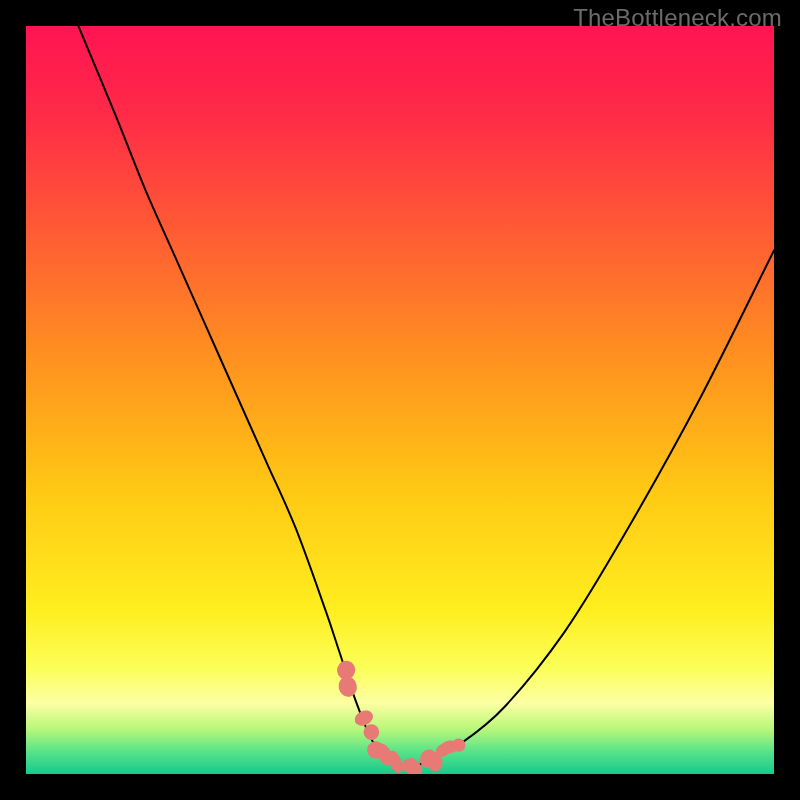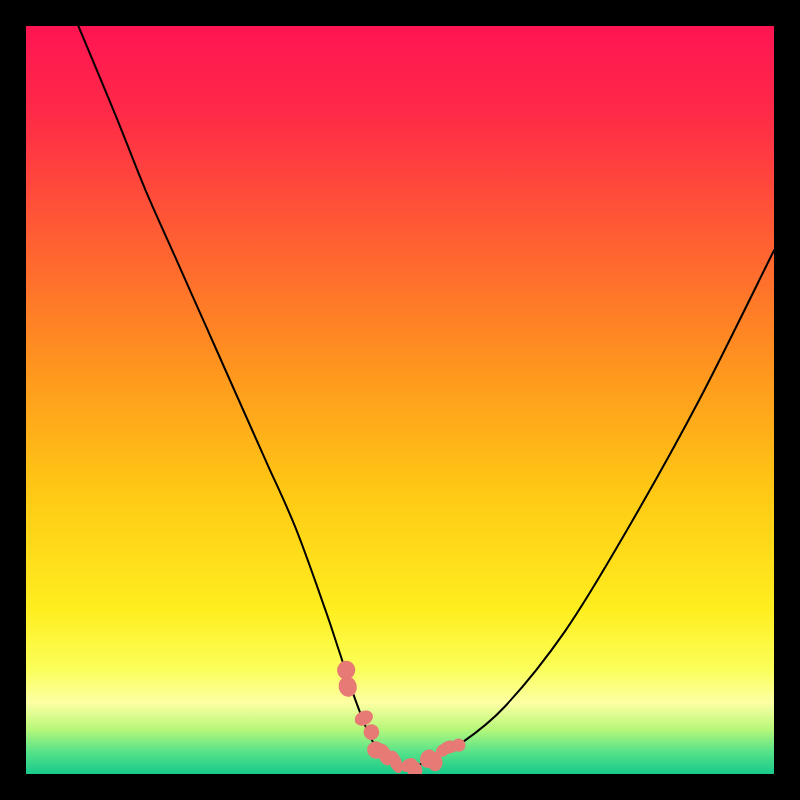--- a/index.html
+++ b/index.html
@@ -32,20 +32,21 @@
     left: 26px;
     top: 26px;
     width: 748px;
     height: 748px;
   }
 </style>
 </head>
 <body>
 
 <div class="frame">
+  <div class="watermark">TheBottleneck.com</div>
   <svg class="plot" viewBox="0 0 748 748" preserveAspectRatio="none">
     <defs>
       <linearGradient id="bg-grad" x1="0" y1="0" x2="0" y2="1">
           <stop offset="0.00%" stop-color="#ff1452"></stop>
           <stop offset="12.00%" stop-color="#ff2b47"></stop>
           <stop offset="28.00%" stop-color="#ff5d33"></stop>
           <stop offset="45.00%" stop-color="#ff931f"></stop>
           <stop offset="62.00%" stop-color="#ffc814"></stop>
           <stop offset="78.00%" stop-color="#ffee1f"></stop>
           <stop offset="86.00%" stop-color="#fbff5a"></stop>

